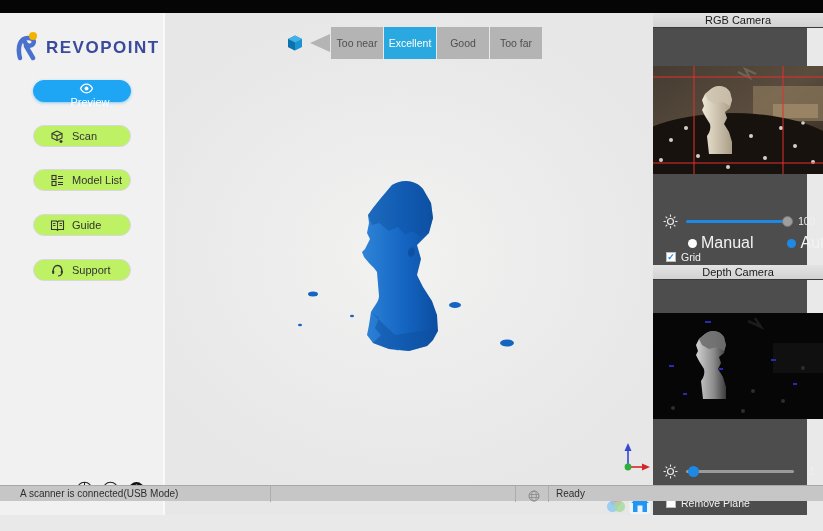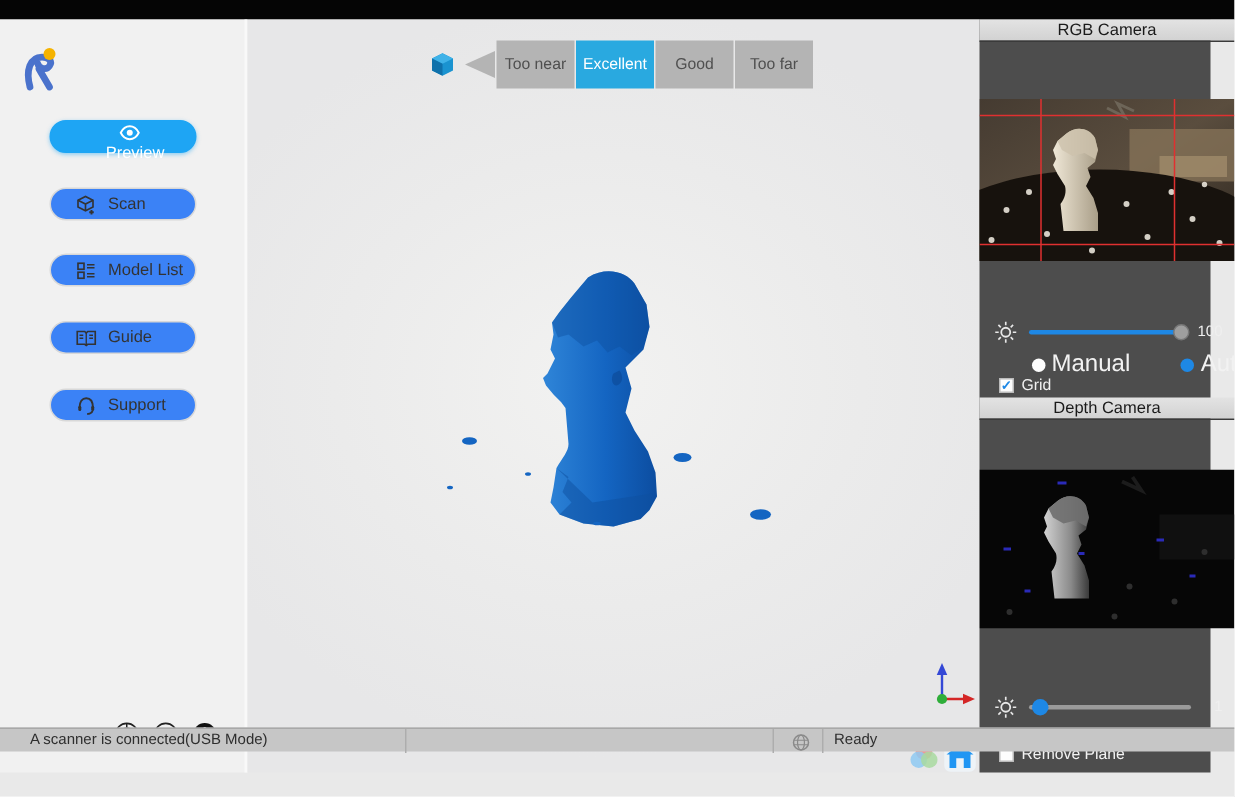--- a/index.html
+++ b/index.html
@@ -10,21 +10,21 @@
   
   .titlebar { position:absolute; top:0; left:0; width:823px; height:13px; background:#050505; }
 
   
   .sidebar { position:absolute; top:13px; left:0; width:165px; height:502px;
     background:#f1f1f1; border-right:2px solid #f9f9f9; }
   .logo { position:absolute; top:18px; left:14px; display:flex; align-items:center; }
   .logo-text { font-size:17px; font-weight:bold; letter-spacing:1.5px; color:#3a4a9c; margin-left:6px; }
   .nav-btn { position:absolute; left:33px; width:98px; height:22px; border-radius:11px;
     display:flex; align-items:center; justify-content:flex-start; padding-left:16px;
-    background:#3b82f6; color:#333; font-size:11px; cursor:pointer; border:1px solid #d8d8d8; }
+    background:#bef264; color:#333; font-size:11px; cursor:pointer; border:1px solid #d8d8d8; }
   .nav-btn .nb-ic { width:15px; height:15px; margin-right:7px; display:flex; align-items:center; }
   .nav-btn.active { background:#1ea5f4; border-color:#1ea5f4; color:#fff; box-shadow:0 1px 3px rgba(30,165,244,.5); }
   .nav-preview { top:67px;flex-direction:column; } .nav-scan { top:112px; } .nav-model { top:156px; }
   .nav-guide { top:201px; } .nav-support { top:246px; }
   .util-row { position:absolute; top:468px; left:76px; display:flex; gap:9px; }
   .util-ic { width:17px; height:17px; cursor:pointer; }
 
   
   .viewport { position:absolute; top:13px; left:165px; width:488px; height:502px;
     background:radial-gradient(ellipse 60% 50% at 48% 48%, #f2f2f1 0%, #ebebeb 60%, #e7e7e8 100%); }
@@ -76,20 +76,21 @@
 
   <div class="sidebar">
     <div class="logo">
       <span>
         <svg width="26" height="30" viewBox="0 0 26 30">
           <path d="M6,27 C3,16 6,7 14,7 C19,7 21,10 19,13 C17,16 12,15 11,11" fill="none" stroke="#4a72cc" stroke-width="4.5" stroke-linecap="round"></path>
           <path d="M12,15 L19,27" fill="none" stroke="#4a72cc" stroke-width="4.5" stroke-linecap="round"></path>
           <circle cx="19" cy="5" r="4" fill="#f5b301"></circle>
         </svg>
       </span>
+      <span class="logo-text">REVOPOINT</span>
     </div>
 
     <div class="nav-btn nav-preview active">
       <span class="nb-ic">
         <svg width="15" height="15" viewBox="0 0 15 15">
           <path d="M1.5,7.5 C3,4.5 5,3.2 7.5,3.2 C10,3.2 12,4.5 13.5,7.5 C12,10.5 10,11.8 7.5,11.8 C5,11.8 3,10.5 1.5,7.5 Z" fill="none" stroke="#fff" stroke-width="1.3"></path>
           <circle cx="7.5" cy="7.5" r="2" fill="#fff"></circle>
         </svg>
       </span>
       <span>Preview</span>

